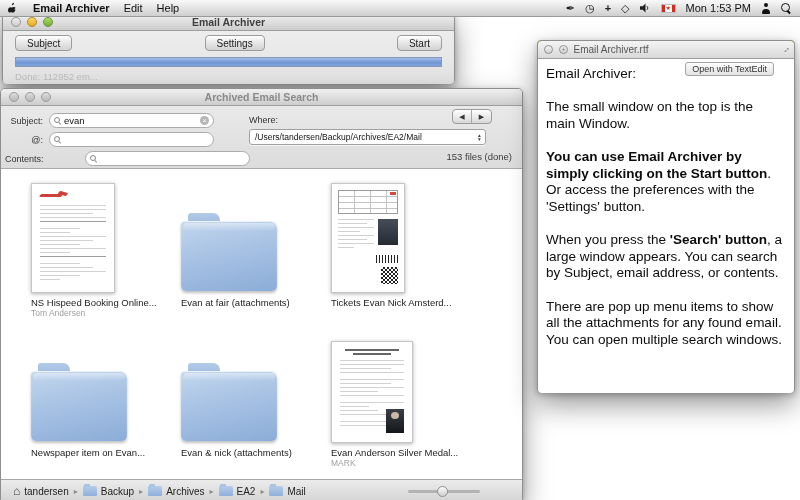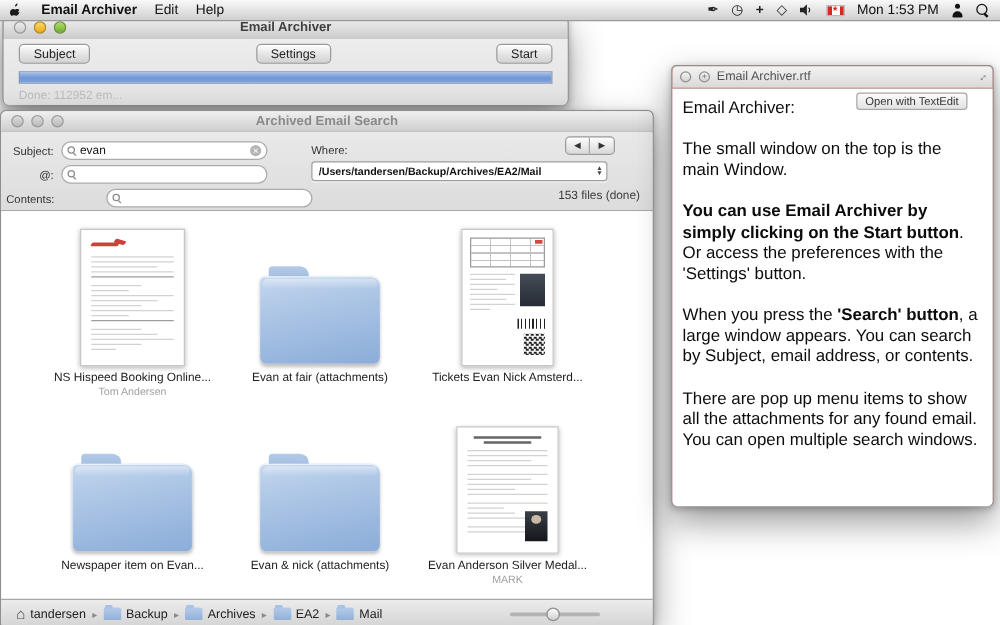--- a/index.html
+++ b/index.html
@@ -71,29 +71,29 @@
   .pill .mag::after { content:""; position:absolute; left:5px; top:5px; width:2.5px; height:1px; background:#8a8a8a; transform:rotate(45deg); transform-origin:0 0; }
   .pill .val { font-size:9.5px; color:#111; flex:1; }
   .pill .clear { width:9px; height:9px; border-radius:50%; background:#b5b5b5; color:#fff; font-size:8px;
     line-height:9px; text-align:center; flex:none; }
   .navseg { position:absolute; right:30px; top:3px; display:flex; border:1px solid #9b9b9b; border-radius:4px;
     overflow:hidden; background:linear-gradient(#fdfdfd,#d8d8d8); box-shadow:inset 0 1px 0 #fff; }
   .navseg span { width:19px; height:13px; font-size:7px; color:#333; text-align:center; line-height:13px; }
   .navseg span:first-child { border-right:1px solid #a8a8a8; }
   .where-label { position:absolute; left:248px; top:9px; font-size:9px; color:#333; }
   .where-select { position:absolute; left:248px; top:23px; width:237px; height:16px; background:#fff;
-    border:1px solid #9f9f9f; border-radius:3px; display:flex; align-items:center; box-shadow:0 1px 0 rgba(255,255,255,.7);font-weight:bold; }
+    border:1px solid #9f9f9f; border-radius:3px; display:flex; align-items:center; box-shadow:0 1px 0 rgba(255,255,255,.7); }
   .where-select .val { flex:1; font-size:8.5px; color:#111; padding-left:5px; white-space:nowrap; overflow:hidden; }
   .where-select .stepper { width:11px; display:flex; flex-direction:column; align-items:center; color:#444; }
   .where-select .stepper i { font-style:normal; font-size:5.5px; line-height:4px; }
   .files-count { position:absolute; right:10px; top:45px; font-size:9.5px; color:#3c3c3c; }
 
   .file-area { position:relative; height:310px; background:#fff; overflow:hidden;
     display:grid; grid-template-columns:150px 150px 150px; padding:10px 0 0 30px; align-content:start; }
-  .grid-item { width:150px; height:150px; display:flex; flex-direction:column; align-items:center; }
+  .grid-item { width:150px; height:150px; display:flex; flex-direction:column; align-items:flex-start; }
   .icon-box { height:114px; display:flex; align-items:flex-end; justify-content:center; }
   .item-label { font-size:9.5px; color:#1c1c1c; margin-top:4px; text-align:center; white-space:nowrap; }
   .item-sub { font-size:8.5px; color:#a0a0a0; text-align:center; }
 
   .folder { width:96px; height:70px; position:relative; margin-bottom:2px; }
   .folder .tab { position:absolute; top:-8px; left:7px; width:32px; height:14px; border-radius:3px 7px 0 0;
     background:linear-gradient(#b3cae8,#9dbade); }
   .folder .body { position:absolute; inset:0; border-radius:4px 7px 5px 5px;
     background:linear-gradient(168deg,#c2d6ee 0%,#a8c2e4 45%,#8badd8 100%);
     box-shadow:inset 0 1px 1px rgba(255,255,255,.8), 0 2px 3px rgba(0,0,0,.25); }
@@ -134,21 +134,21 @@
   .crumb .lbl { font-size:10px; color:#222; }
   .crumb-sep { font-size:8px; color:#8a8a8a; margin:0 1px; }
   .home-glyph { font-size:12px; color:#444; line-height:12px; }
   .mini-folder { width:14px; height:10px; position:relative; background:linear-gradient(#b6cce9,#8fb0da); border-radius:1px 2px 1px 1px; }
   .mini-folder::before { content:""; position:absolute; top:-2px; left:1px; width:6px; height:3px; background:#aac2e4; border-radius:1px 1px 0 0; }
   .zoom-slider { position:absolute; right:42px; top:10px; width:72px; height:3px; background:#b3b3b3; border-radius:2px; }
   .zoom-slider .knob { position:absolute; left:40%; top:-4px; width:11px; height:11px; border-radius:50%;
     border:1px solid #909090; background:linear-gradient(#fcfcfc,#cfcfcf); }
 
   
-  .win-preview { left:537px; top:52px; width:258px; height:353px; background:#fca5a5; border-radius:4px; }
+  .win-preview { left:537px; top:40px; width:258px; height:353px; background:#84cc16; border-radius:4px; }
   .win-preview .titlebar { height:18px; background:linear-gradient(#f4f4f4,#d9d9d9); }
   .ql-circle { width:9px; height:9px; border-radius:50%; border:1px solid #8f8f8f;
     background:linear-gradient(#f4f4f4,#d2d2d2); margin-left:6px; z-index:2;
     font-size:7px; line-height:8px; text-align:center; color:#777; }
   .ql-title { position:absolute; left:0; right:110px; text-align:center; font-size:10px; color:#555; font-weight:normal; pointer-events:none; }
   .ql-open { position:absolute; right:20px; top:2px; height:14px; font-size:9px; color:#333;
     border:1px solid #a5a5a5; border-radius:3px; background:linear-gradient(#fcfcfc,#e2e2e2); padding:0 6px; line-height:12px;margin-top:19px; }
   .ql-expand { position:absolute; right:4px; top:3px; font-size:9px; color:#777; transform:rotate(-45deg); font-weight:bold; }
   .preview-body { padding:7px 8px; font-size:13.5px; color:#0c0c0c; line-height:1.22; background:#fff; height:334px; border-radius:0 0 4px 4px; overflow:hidden; }
   .preview-body p { margin-bottom:17px; }

